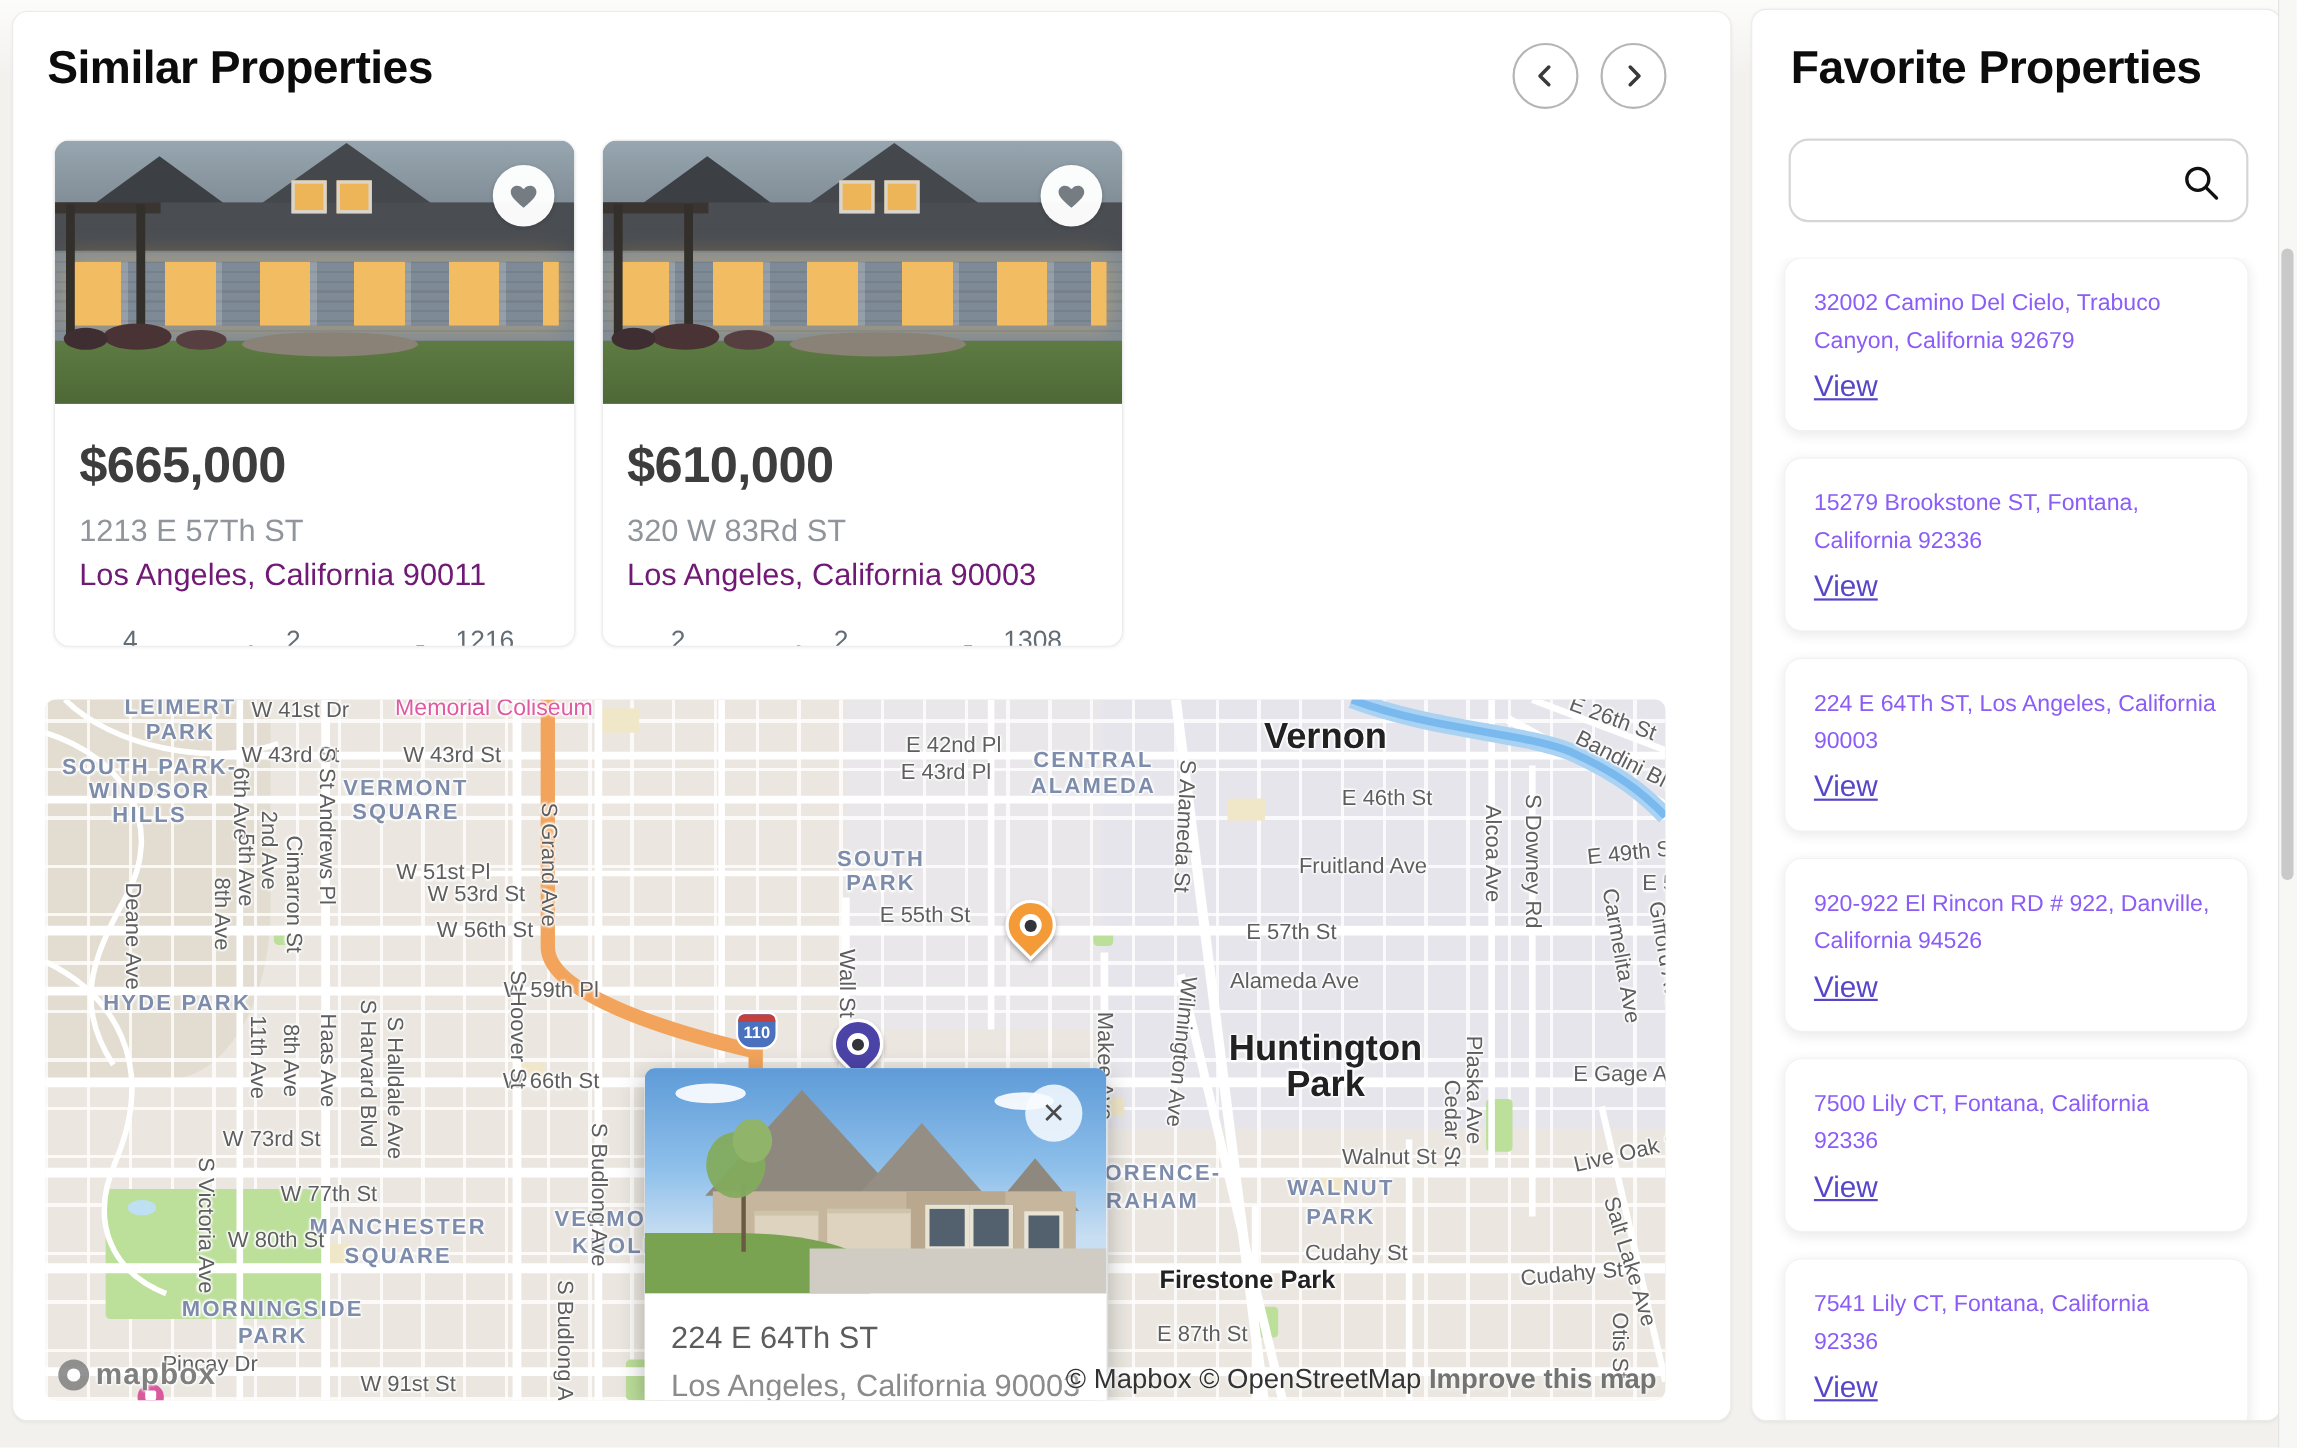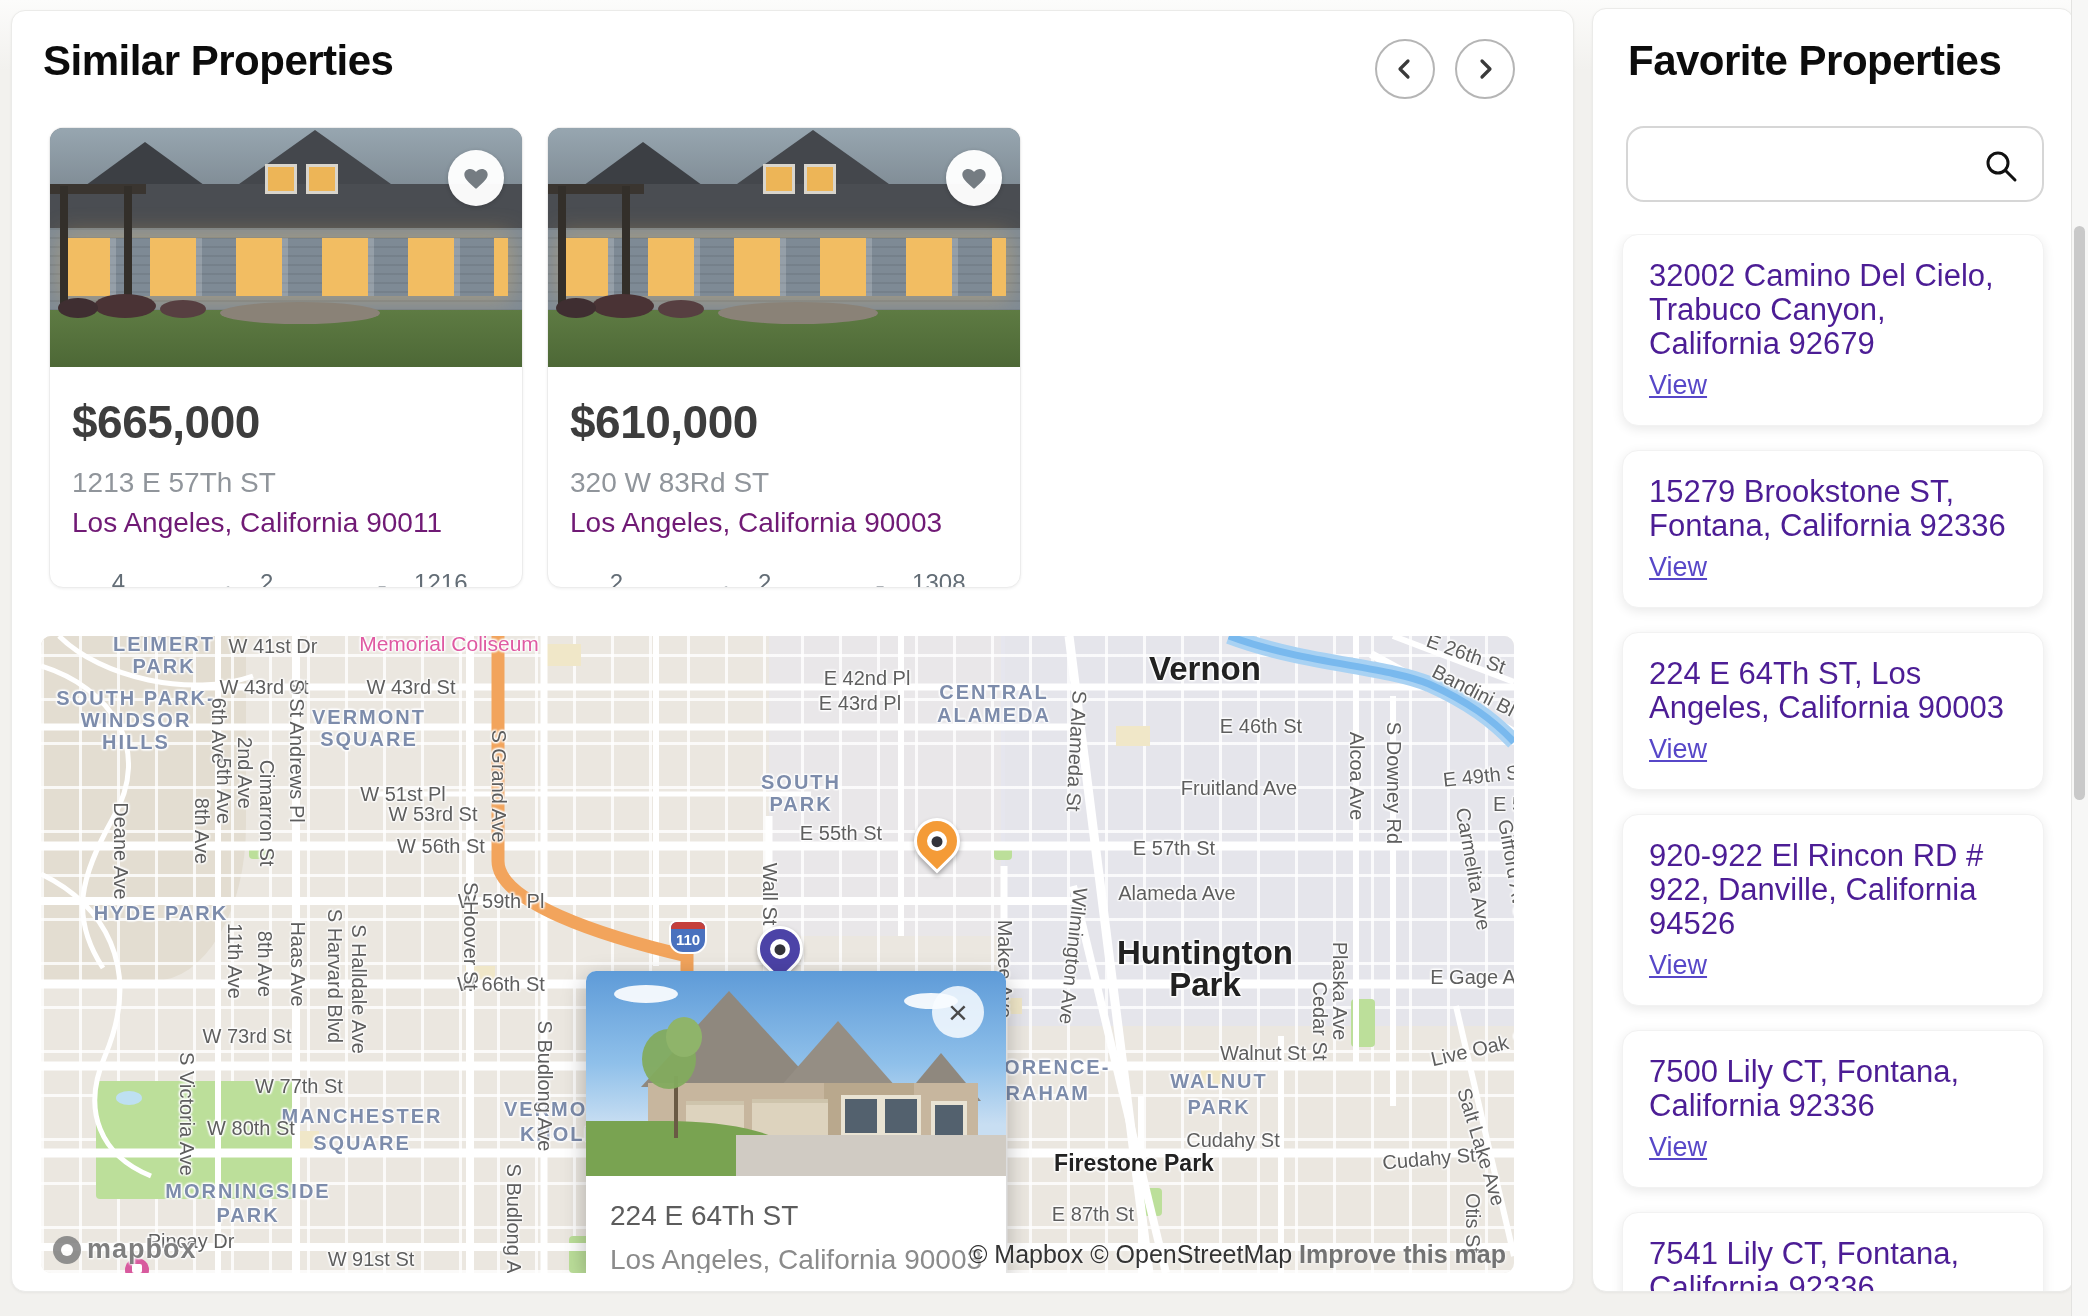--- a/index.html
+++ b/index.html
@@ -145,21 +145,21 @@
 
   
   .search{position:absolute;left:33px;top:117px;width:418px;height:76px;border:2px solid #d6d6d6;border-radius:18px;box-sizing:border-box;background:#fff}
   .search input{position:absolute;left:24px;top:0;width:330px;height:72px;border:none;outline:none;font-size:28px;color:#333;
     font-family:"Liberation Sans","DejaVu Sans",sans-serif;background:transparent}
   .search input::placeholder{color:#5a5a5a;opacity:1}
   .search svg{position:absolute;right:22px;top:19px;width:38px;height:38px;stroke:#111;stroke-width:3;fill:none;stroke-linecap:round;cursor:pointer}
   .flist{position:absolute;left:0;top:225px;width:480px;height:1057px;overflow:hidden;padding:0 29px;box-sizing:border-box}
   .fitem{background:#fff;border:1px solid #f2f2f2;border-radius:16px;box-shadow:0 3px 12px rgba(0,0,0,.09);
     padding:24px 26px;margin-bottom:24px}
-  .fitem p{margin:0;font-size:31px;line-height:34px;color:#4c1d95}
+  .fitem p{margin:0;font-size:21px;line-height:34px;color:#8b5cf6}
   .view{display:inline-block;margin-top:9px;font-size:27px;color:#5747c8;text-decoration:underline;cursor:pointer}
 
   
   .scrollbar{position:absolute;right:0;top:0;width:16px;height:1316px;background:#f7f7f6;border-left:1px solid #e3e3e1}
   .sthumb{position:absolute;left:2px;top:226px;width:11px;height:574px;border-radius:7px;background:#c9c9c9;cursor:pointer}
 </style>
 </head>
 <body>
 
 <section class="panel left">

